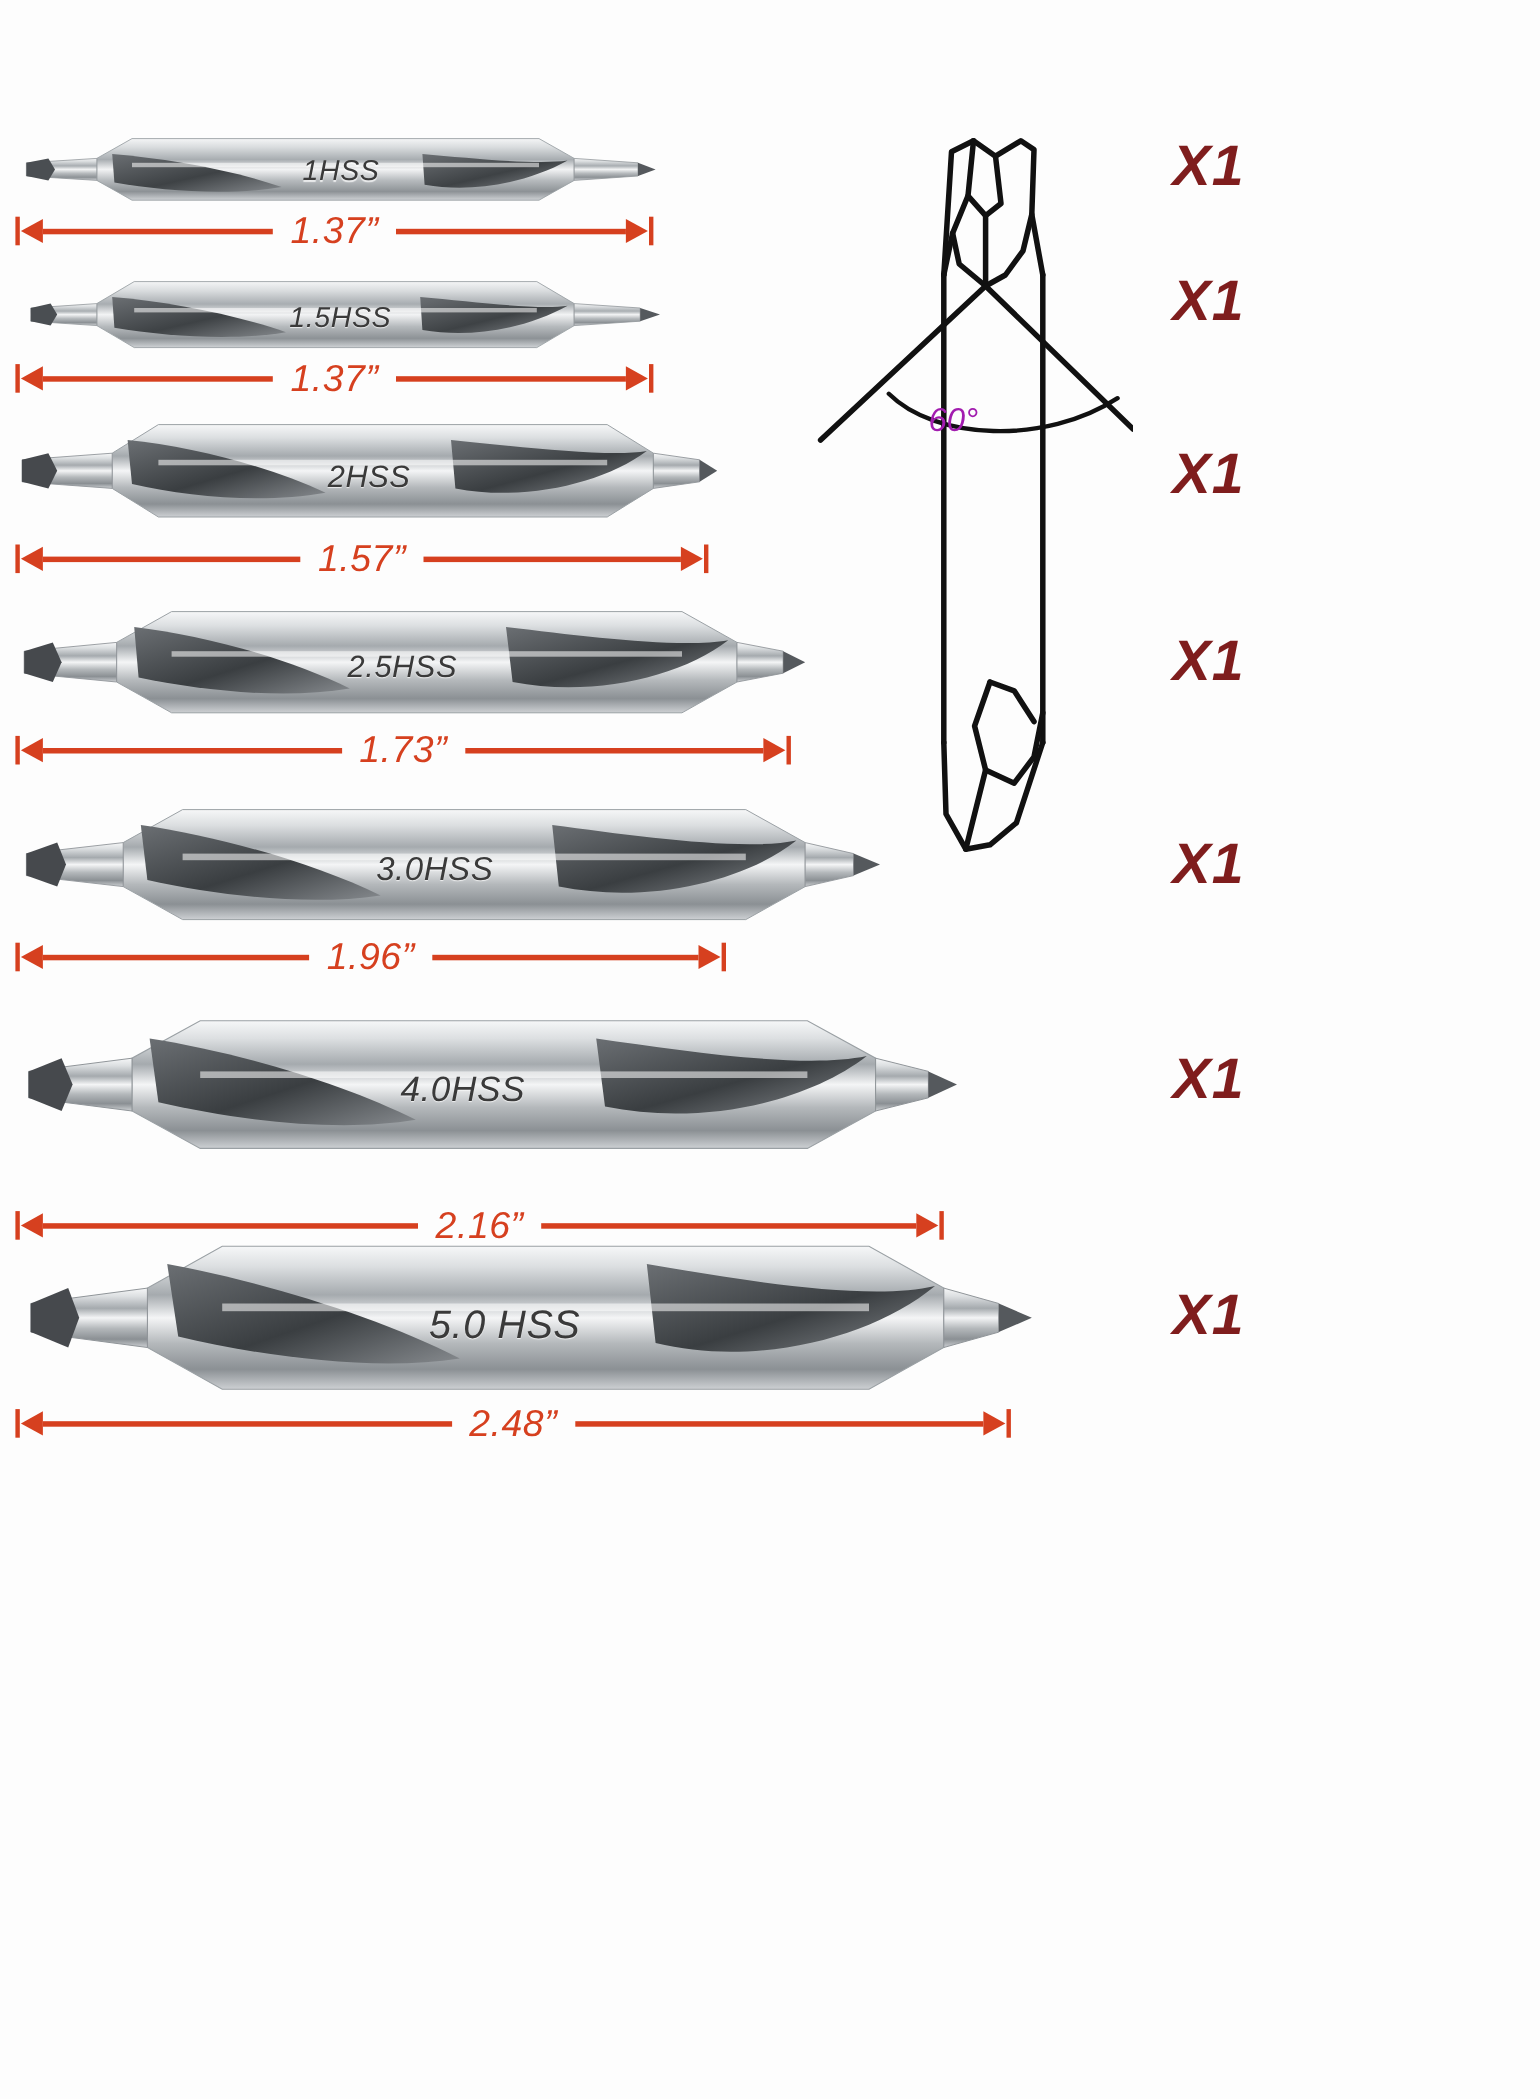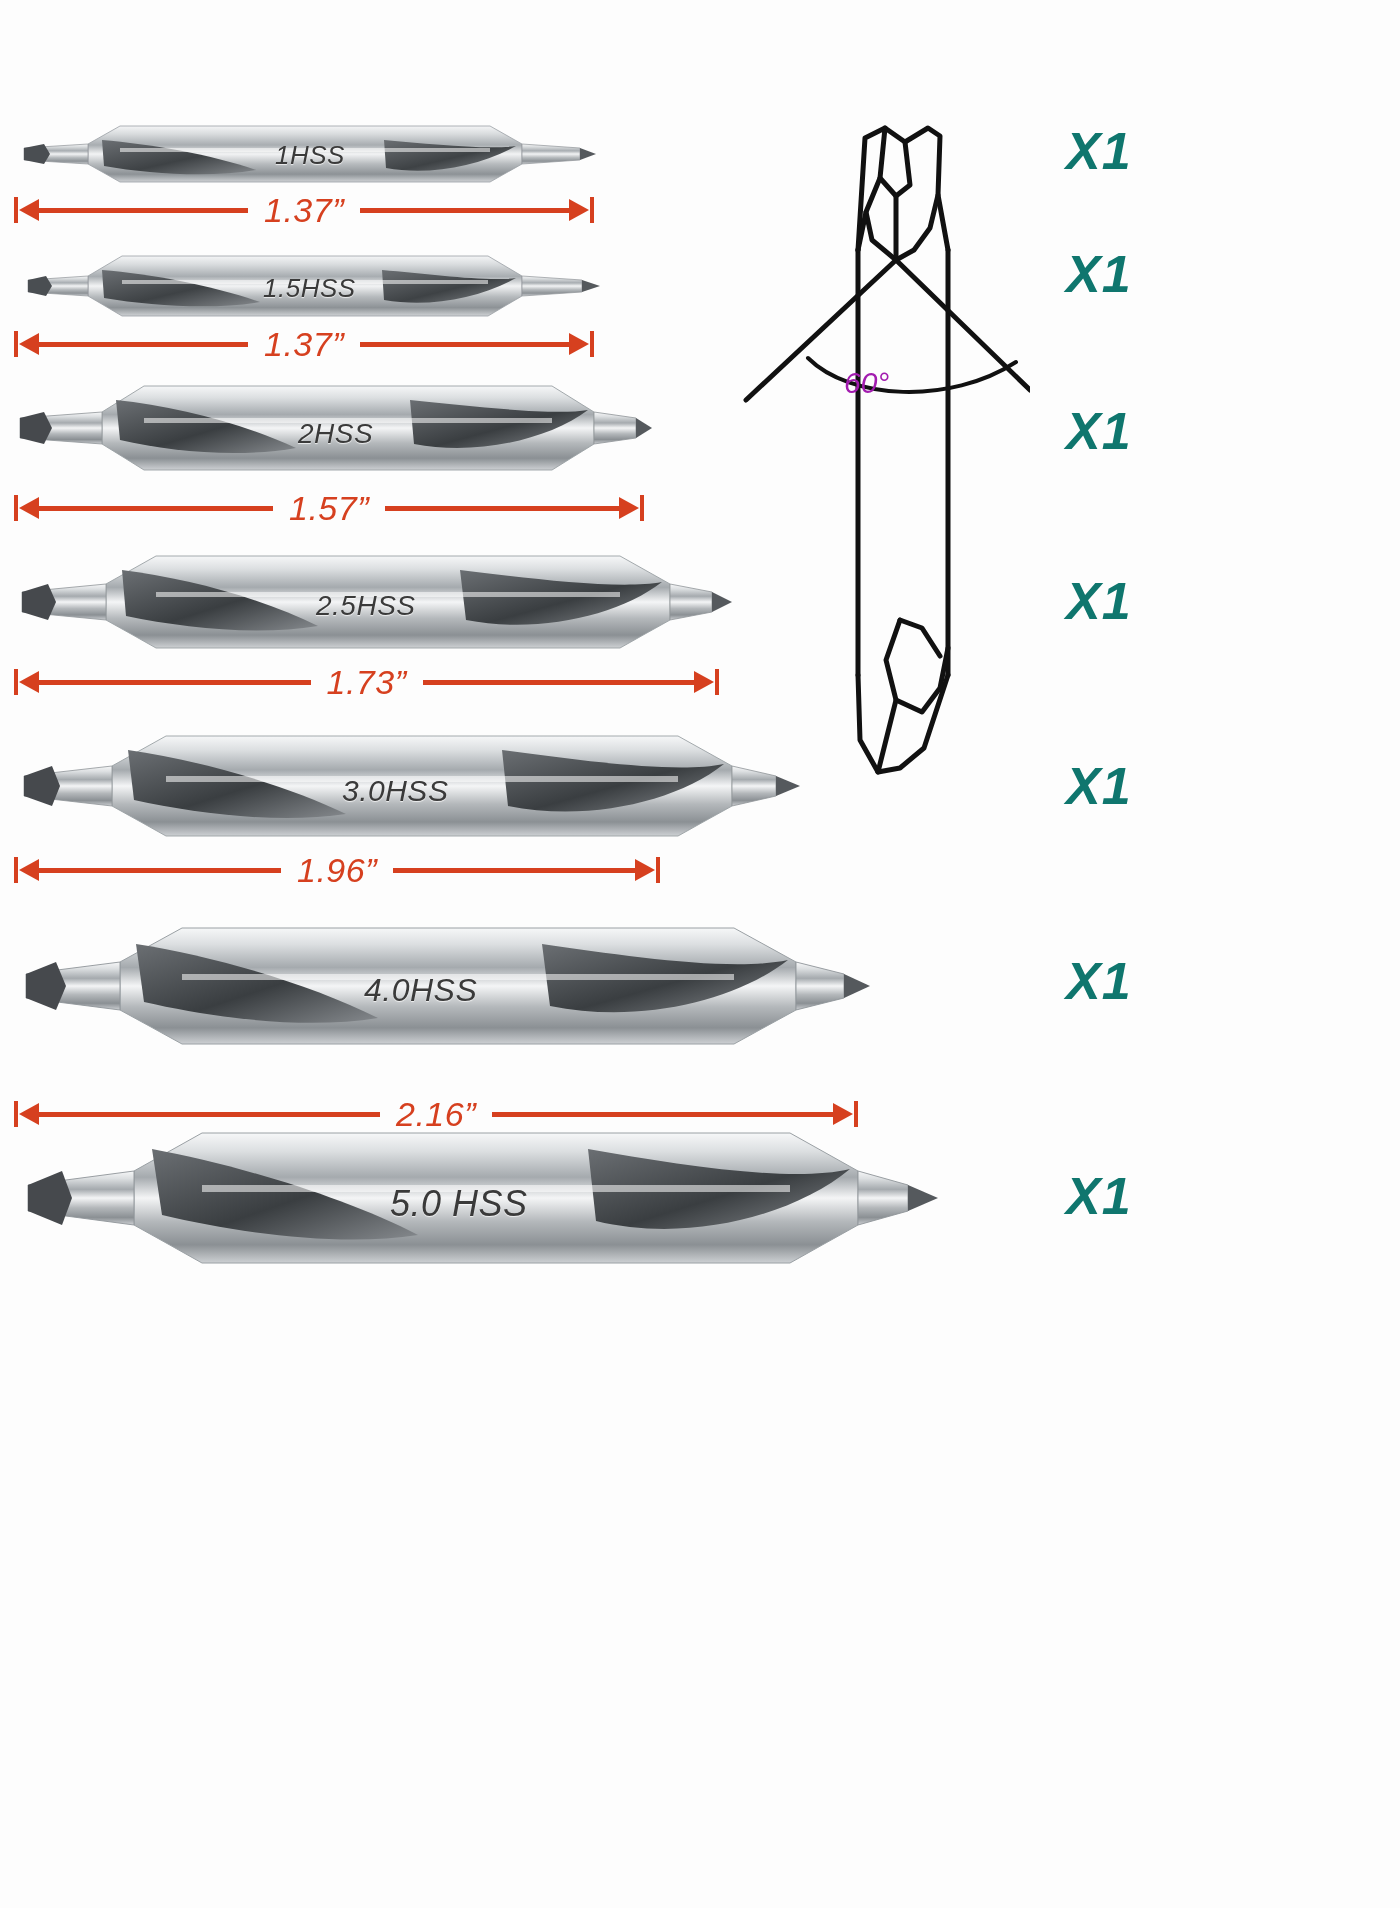--- a/index.html
+++ b/index.html
@@ -83,21 +83,21 @@
     font-family: "Liberation Sans", sans-serif;
     padding: 0 16px;
     white-space: nowrap;
     flex: 0 0 auto;
     letter-spacing: 0.5px;
   }
 
   
   .qty {
     position: absolute;
-    color: #0f766e;
+    color: #7f1d1d;
     font-size: 52px;
     font-weight: bold;
     font-family: "Liberation Sans", sans-serif;
     letter-spacing: 1px;
     line-height: 1;
     text-align: center;
   }
 
   
   #angle-diagram {
@@ -416,20 +416,29 @@
         <polygon points="852,46 902,60 902,86 852,100" fill="url(#g7)" stroke="#8f9498" stroke-width="0.9"></polygon>
         <polygon points="902,60 932,73 902,86" fill="#55595d"></polygon>
         <path d="M146,24 C232,40 338,72 412,110 C334,122 232,108 156,90 Z" fill="url(#g7d)"></path>
         <path d="M582,24 C674,40 786,58 844,44 C786,92 680,118 590,96 Z" fill="url(#g7d)"></path>
         <rect x="196" y="60" width="588" height="7" fill="#ffffff" opacity="0.55"></rect>
       </svg>
     </div>
     <div class="bit-label" style="left:384px;top:58px;font-size:36px;">5.0 HSS</div>
   </div>
 
+  <div class="dim" style="top:1272px;left:14px;width:905px;">
+    <div class="tick"></div>
+    <div class="arrow-left"></div>
+    <div class="seg"></div>
+    <div class="dim-text">2.48”</div>
+    <div class="seg"></div>
+    <div class="arrow-right"></div>
+    <div class="tick"></div>
+  </div>
 
   <div class="qty" style="left:1066px;top:1170px;">X1</div>
 
   <div id="angle-diagram">
     <svg width="330" height="680" viewBox="0 0 330 680">
       <g fill="none" stroke="#111111" stroke-width="5" stroke-linejoin="round" stroke-linecap="round">
 
         <path d="M158,150 L158,575"></path>
         <path d="M248,150 L248,575"></path>
 

